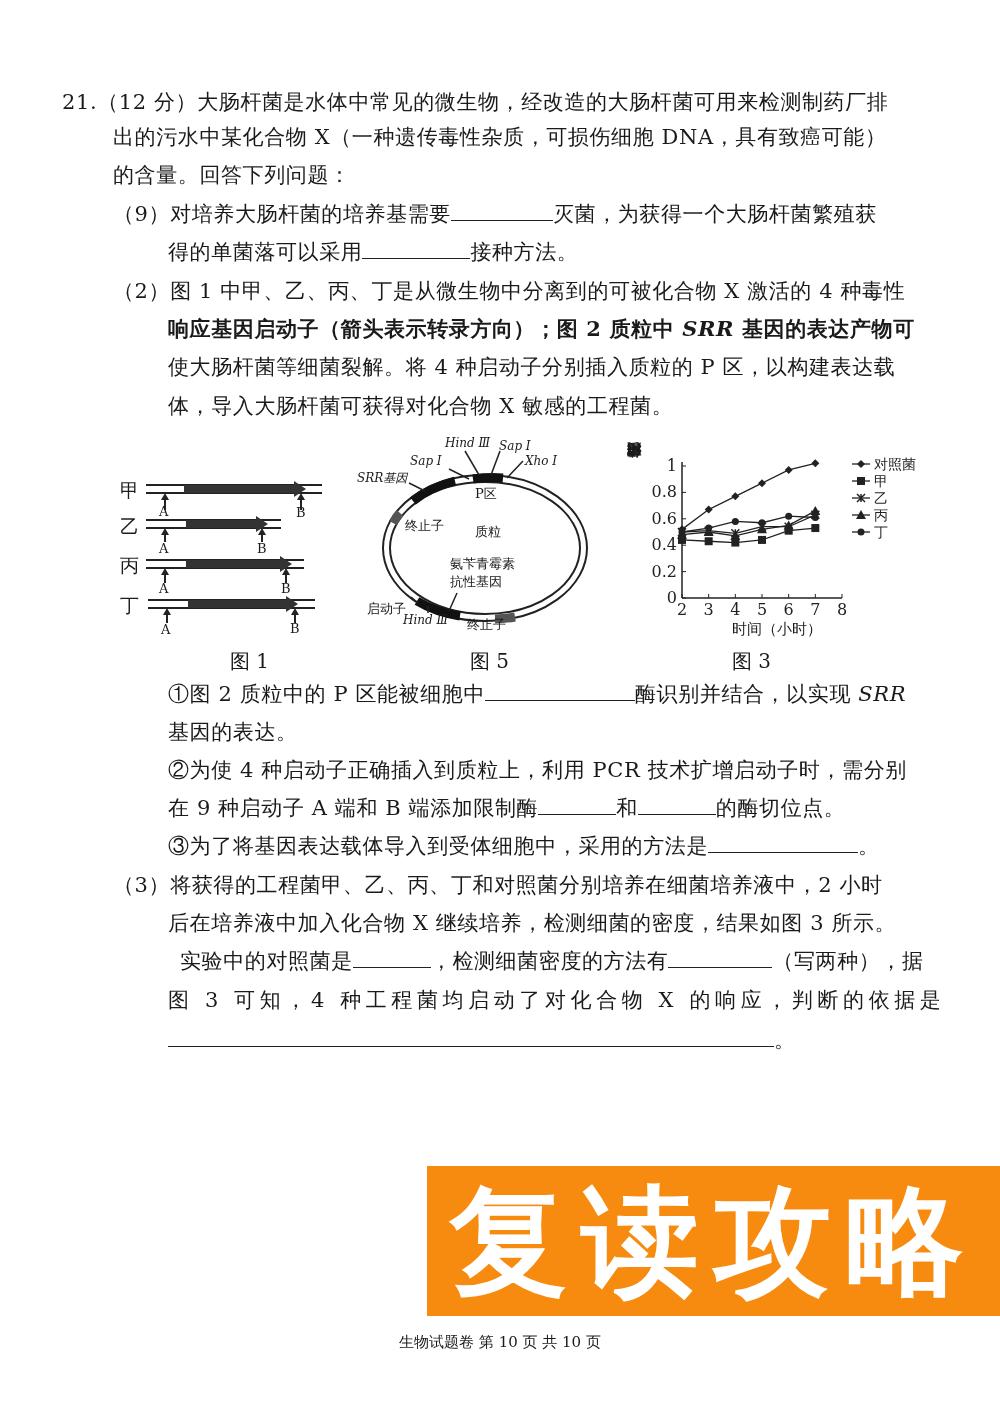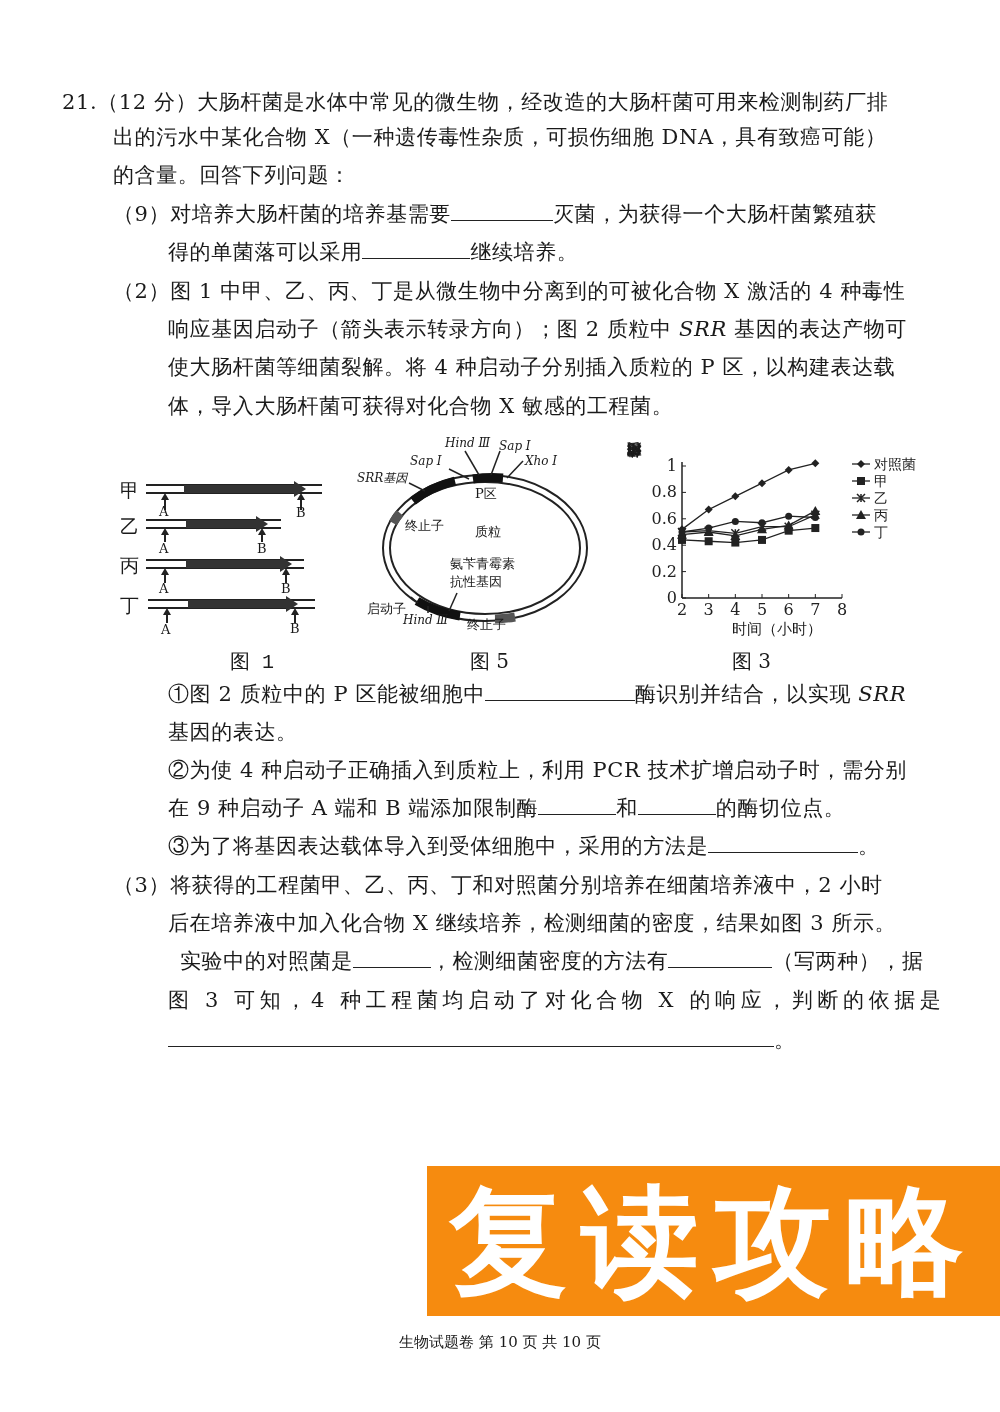--- a/index.html
+++ b/index.html
@@ -22,25 +22,25 @@
 <div class="line" style="left:62px;top:90px;">
   <span>21.</span><span>（12 分）</span><span>大肠杆菌是水体中常见的微生物，经改造的大肠杆菌可用来检测制药厂排</span>
 </div>
 <div class="line" style="left:113px;top:125px;">出的污水中某化合物 X（一种遗传毒性杂质，可损伤细胞 DNA，具有致癌可能）</div>
 <div class="line" style="left:113px;top:163px;">的含量。回答下列问题：</div>
 
 <div class="line" style="left:113px;top:202px;">
   <span>（9）对培养大肠杆菌的培养基需要</span><span class="blank" style="width:102px;"></span><span>灭菌，为获得一个大肠杆菌繁殖获</span>
 </div>
 <div class="line" style="left:168px;top:240px;">
-  <span>得的单菌落可以采用</span><span class="blank" style="width:108px;"></span><span>继续培养。</span>
+  <span>得的单菌落可以采用</span><span class="blank" style="width:108px;"></span><span>接种方法。</span>
 </div>
 
 <div class="line" style="left:113px;top:279px;">（2）图 1 中甲、乙、丙、丁是从微生物中分离到的可被化合物 X 激活的 4 种毒性</div>
-<div class="line" style="left:168px;top:317px;">
+<div class="line" style="left:168px;top:317px;font-weight:bold;">
   <span>响应基因启动子（箭头表示转录方向）；图 2 质粒中 </span><span class="it">SRR</span><span> 基因的表达产物可</span>
 </div>
 <div class="line" style="left:168px;top:355px;">使大肠杆菌等细菌裂解。将 4 种启动子分别插入质粒的 P 区，以构建表达载</div>
 <div class="line" style="left:168px;top:394px;">体，导入大肠杆菌可获得对化合物 X 敏感的工程菌。</div>
 
 <div class="fig" style="left:110px;top:460px;width:230px;height:215px;">
   <svg width="230" height="215" viewBox="0 0 230 215">
     <defs>
       <marker id="arr" viewBox="0 0 10 10" refX="6" refY="5" markerWidth="4" markerHeight="4" orient="auto">
         <path d="M0,0 L10,5 L0,10 z" fill="#222"></path>
@@ -96,21 +96,21 @@
   <span class="cap" style="left:10px;top:93px;font-size:19px;">丙</span>
   <span class="cap" style="left:10px;top:133px;font-size:19px;">丁</span>
   <span class="cap" style="left:49px;top:44px;font-size:13px;">A</span>
   <span class="cap" style="left:186px;top:45px;font-size:13px;">B</span>
   <span class="cap" style="left:49px;top:81px;font-size:13px;">A</span>
   <span class="cap" style="left:147px;top:81px;font-size:13px;">B</span>
   <span class="cap" style="left:49px;top:121px;font-size:13px;">A</span>
   <span class="cap" style="left:171px;top:121px;font-size:13px;">B</span>
   <span class="cap" style="left:51px;top:162px;font-size:13px;">A</span>
   <span class="cap" style="left:180px;top:161px;font-size:13px;">B</span>
-  <span class="cap" style="left:120px;top:188px;font-family:Liberation Mono, monospace;">图 1</span>
+  <span class="cap" style="left:120px;top:188px;">图 1</span>
 </div>
 
 <div class="fig" style="left:345px;top:433px;width:260px;height:240px;">
   <svg width="260" height="200" viewBox="0 0 260 200">
     <ellipse cx="140" cy="115" rx="102" ry="73" fill="none" stroke="#222" stroke-width="2"></ellipse>
     <ellipse cx="140" cy="115" rx="95" ry="66" fill="none" stroke="#222" stroke-width="2"></ellipse>
 
     <path d="M128,46 A98,70 0 0 1 158,45" fill="none" stroke="#111" stroke-width="9"></path>
 
     <path d="M68,68 A98,70 0 0 1 110,48" fill="none" stroke="#111" stroke-width="9"></path>

